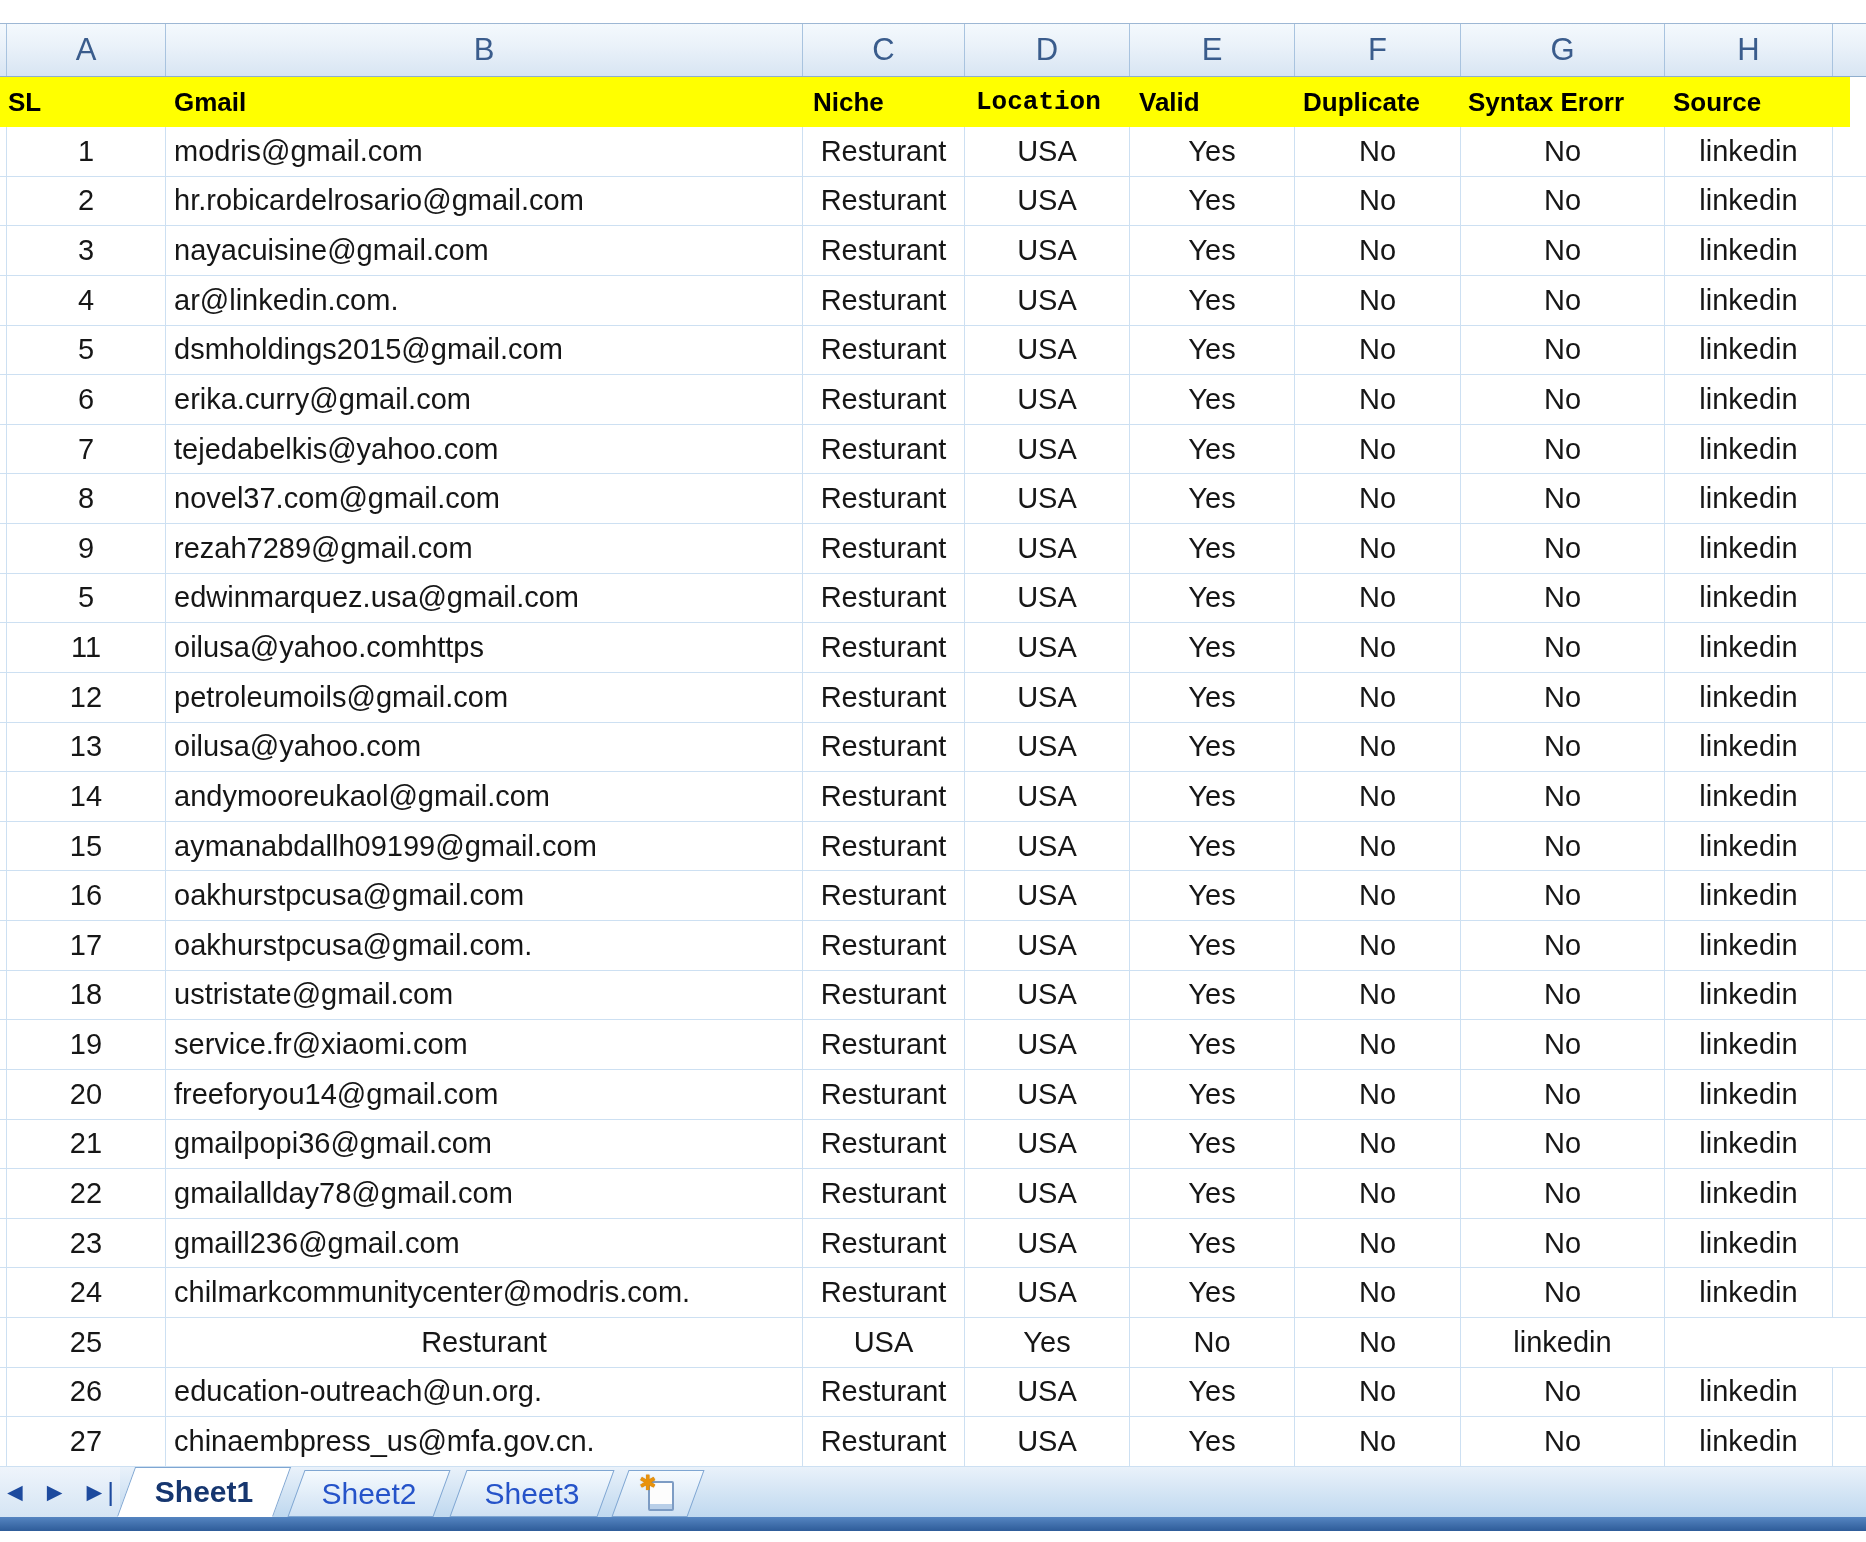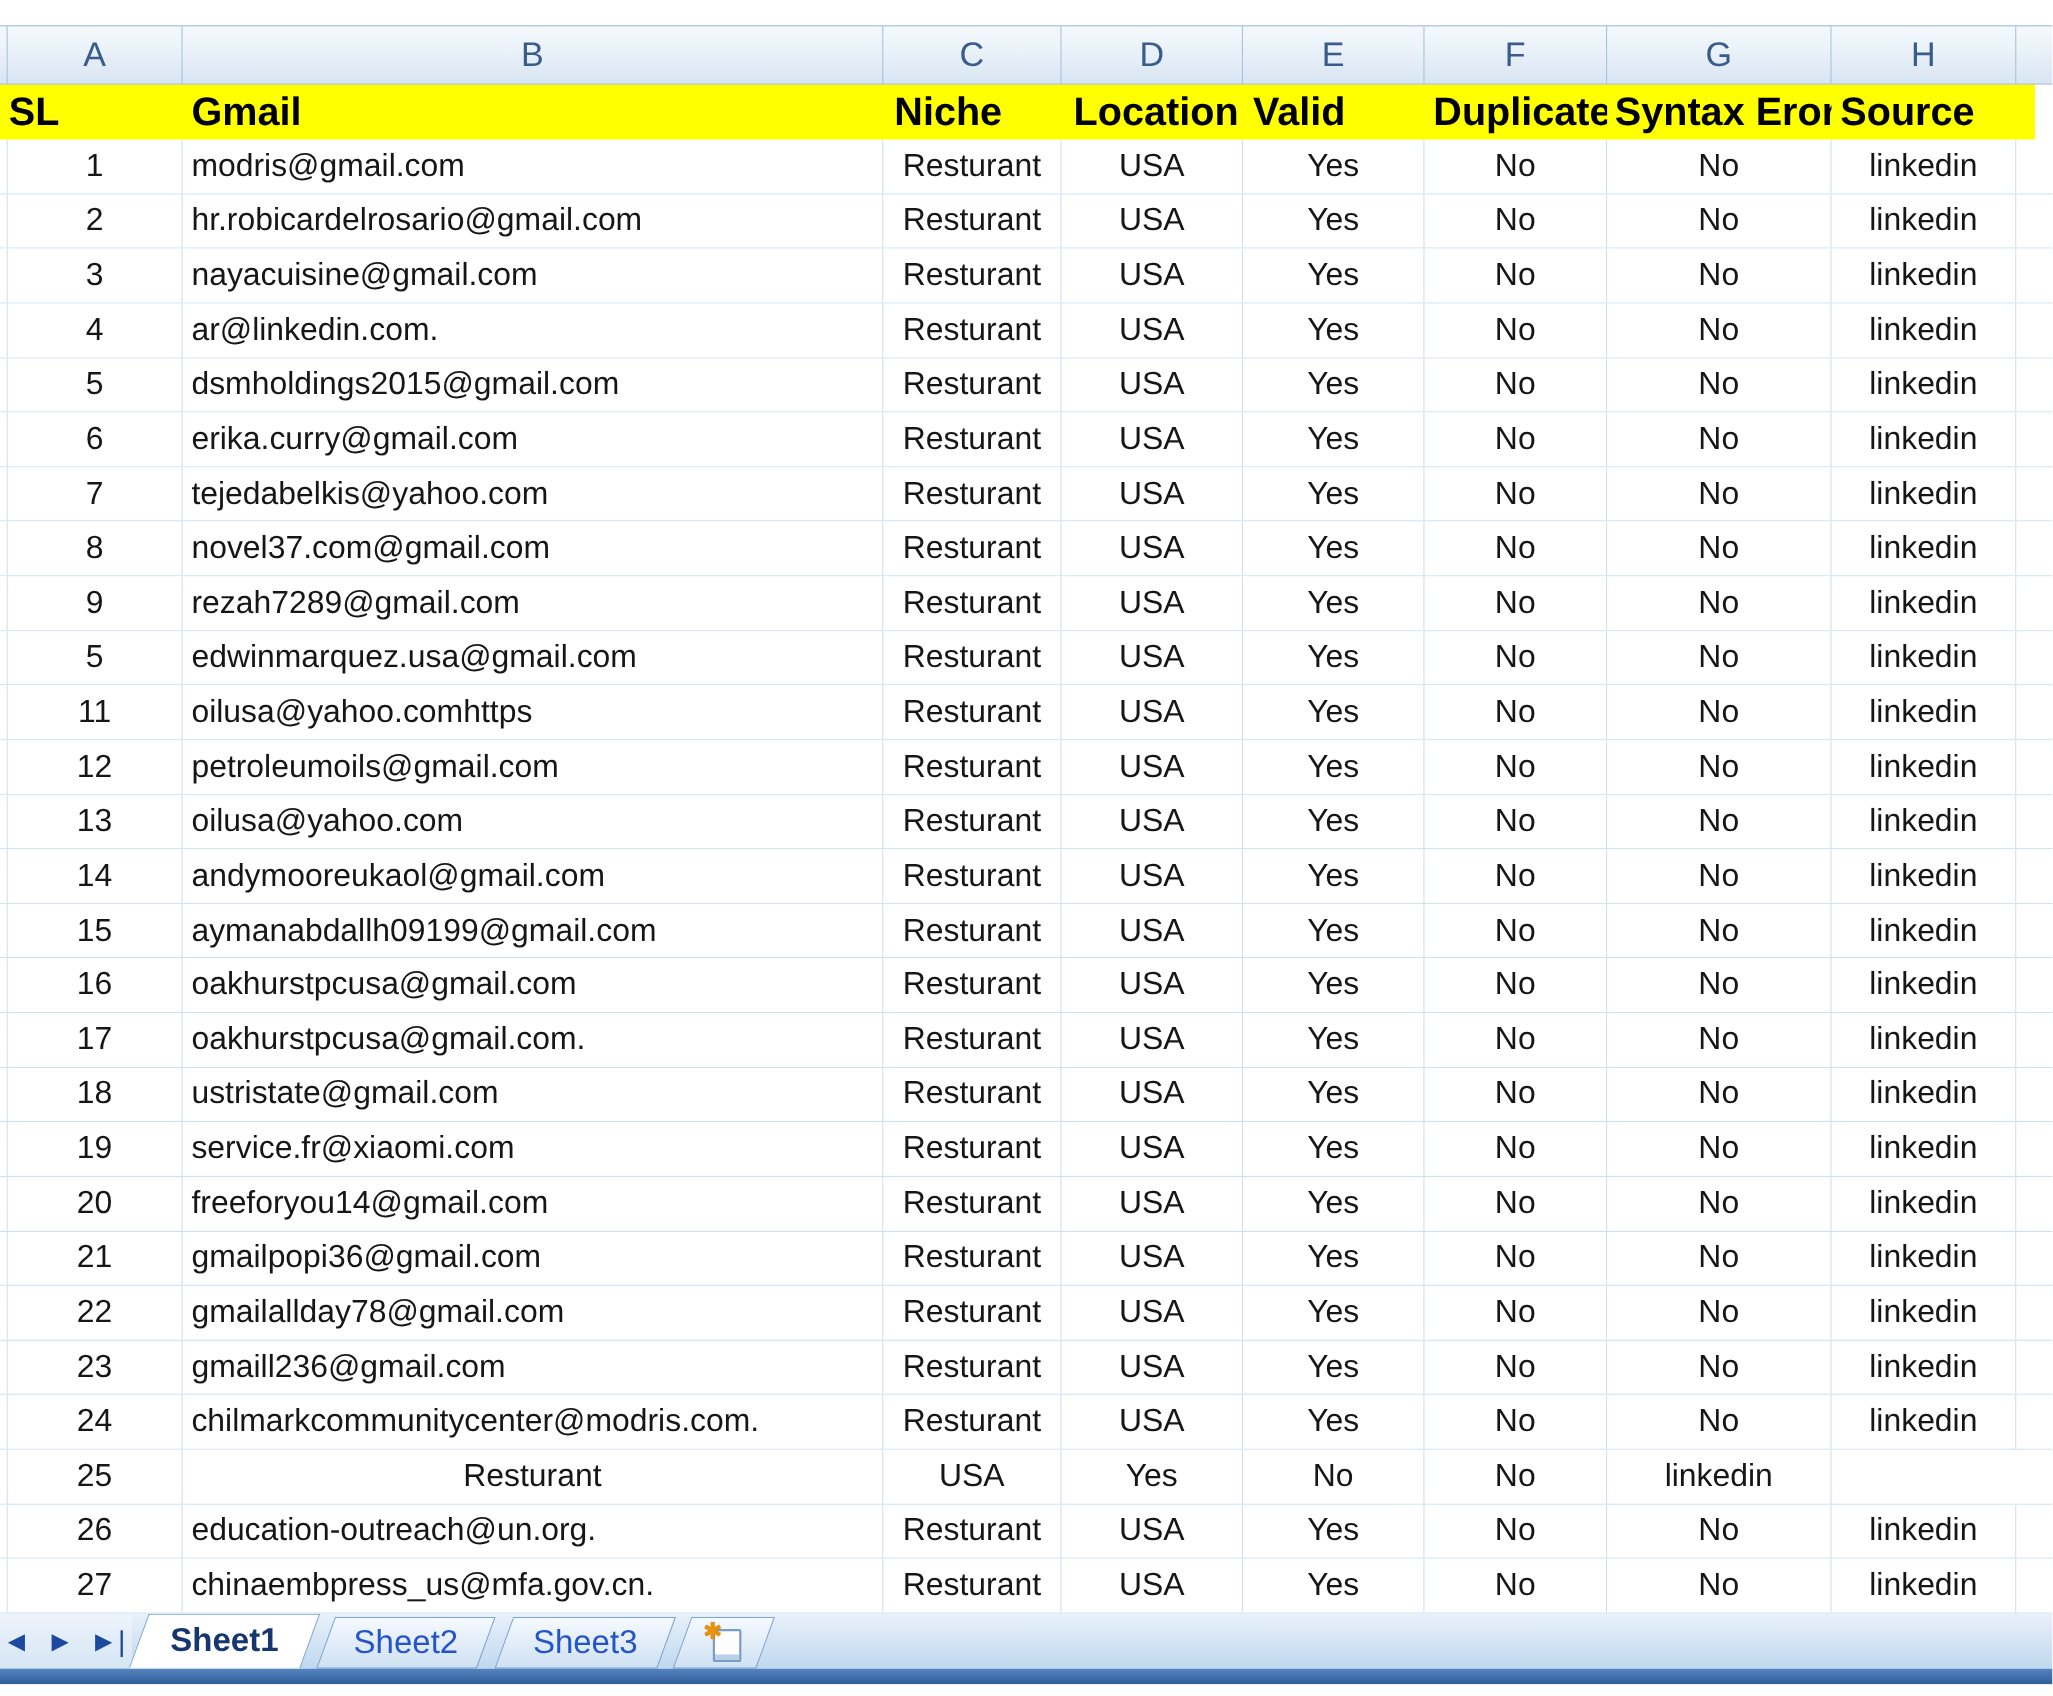--- a/index.html
+++ b/index.html
@@ -24,27 +24,27 @@
   .letters-row .lcell:last-child{border-right:none;}
   
   .header-row{
     position:absolute;left:0;top:77px;width:1866px;height:50px;
     display:grid;grid-template-columns:var(--cols);
     background:linear-gradient(to right,#ffff00 0,#ffff00 1850px,#ffffff 1850px);
     box-sizing:border-box;
   }
   .header-row .hcell{
     display:flex;align-items:center;justify-content:flex-start;
-    font-size:36px;font-weight:bold;color:#000;box-sizing:border-box;
+    font-size:26px;font-weight:bold;color:#000;box-sizing:border-box;
     white-space:nowrap;overflow:hidden;
   }
   .h-sl{grid-column:1/3;padding-left:8px;}
   .h-gmail{padding-left:8px;}
   .h-niche{padding-left:10px;}
-  .h-location{padding-left:11px;}
+  .h-location{padding-left:11px;font-family:Liberation Mono, monospace;}
   .h-valid{padding-left:9px;text-align:center;}
   .h-duplicate{padding-left:8px;}
   .h-syntax{padding-left:7px;}
   .h-source{padding-left:8px;}
   
   .rows{position:absolute;left:0;top:127px;width:1866px;height:1340px;}
   .row{
     display:grid;grid-template-columns:var(--cols);height:49.63px;
     border-bottom:1px solid var(--grid);box-sizing:border-box;background:#fff;
   }

